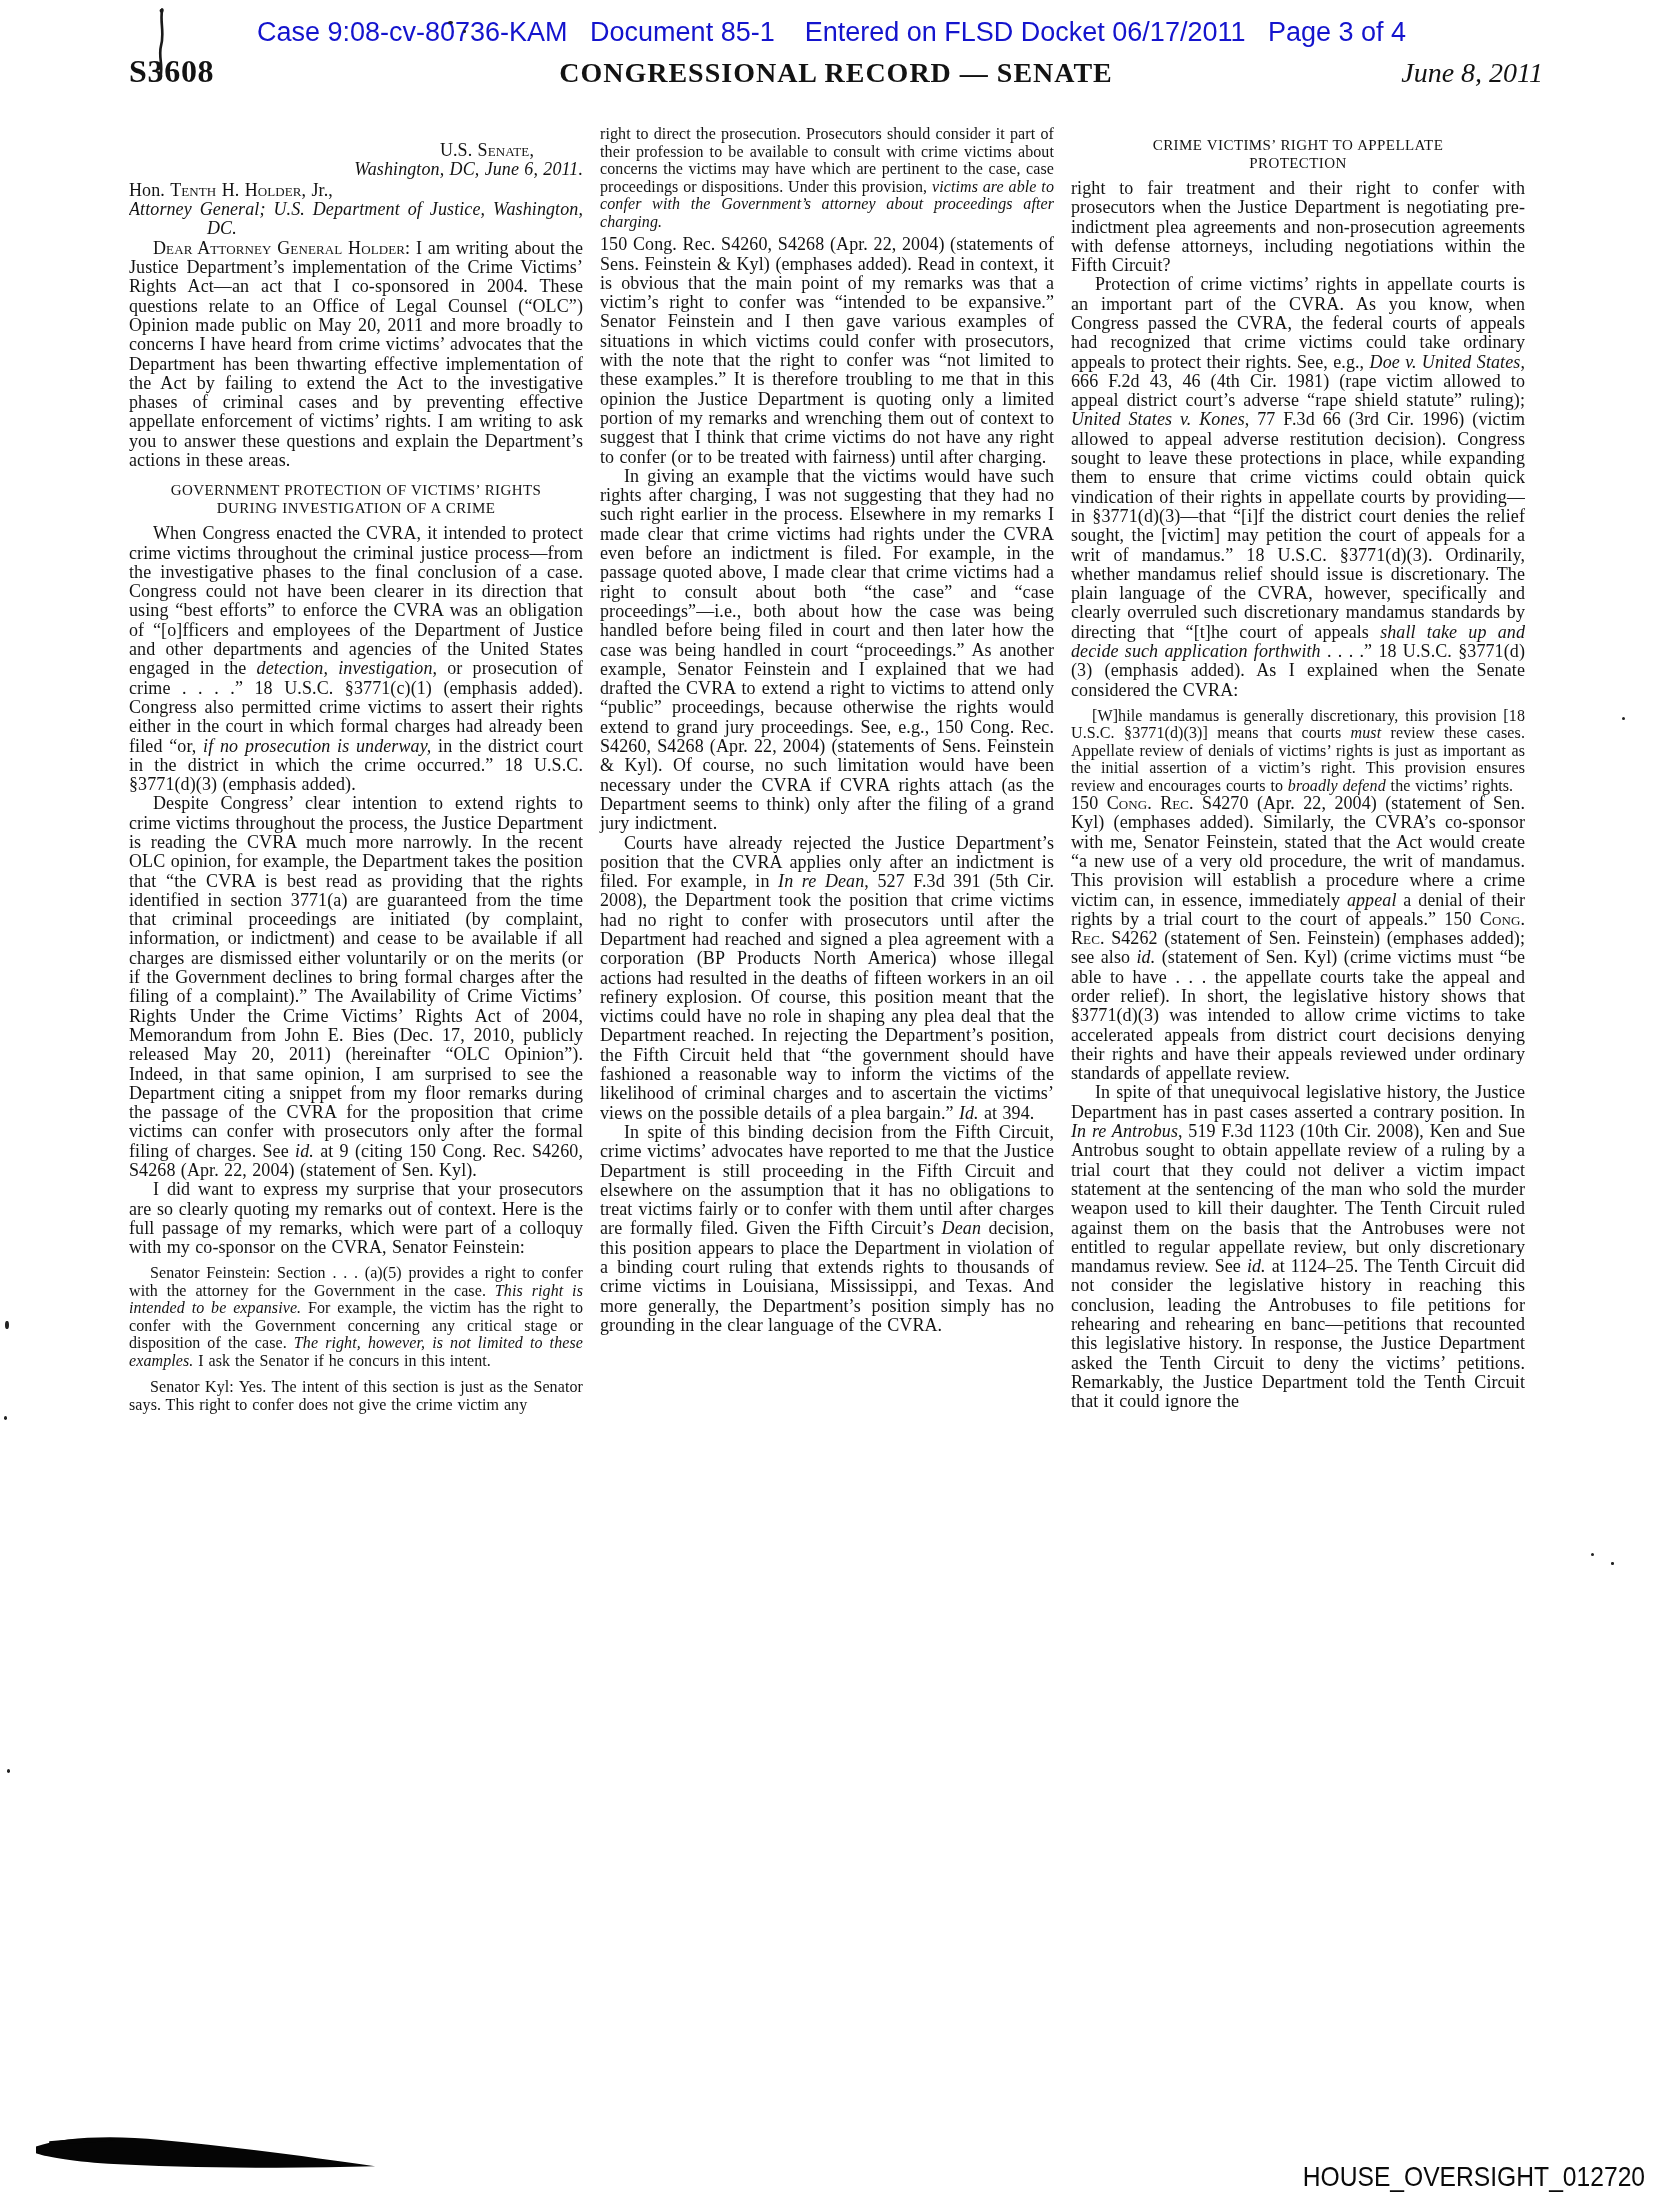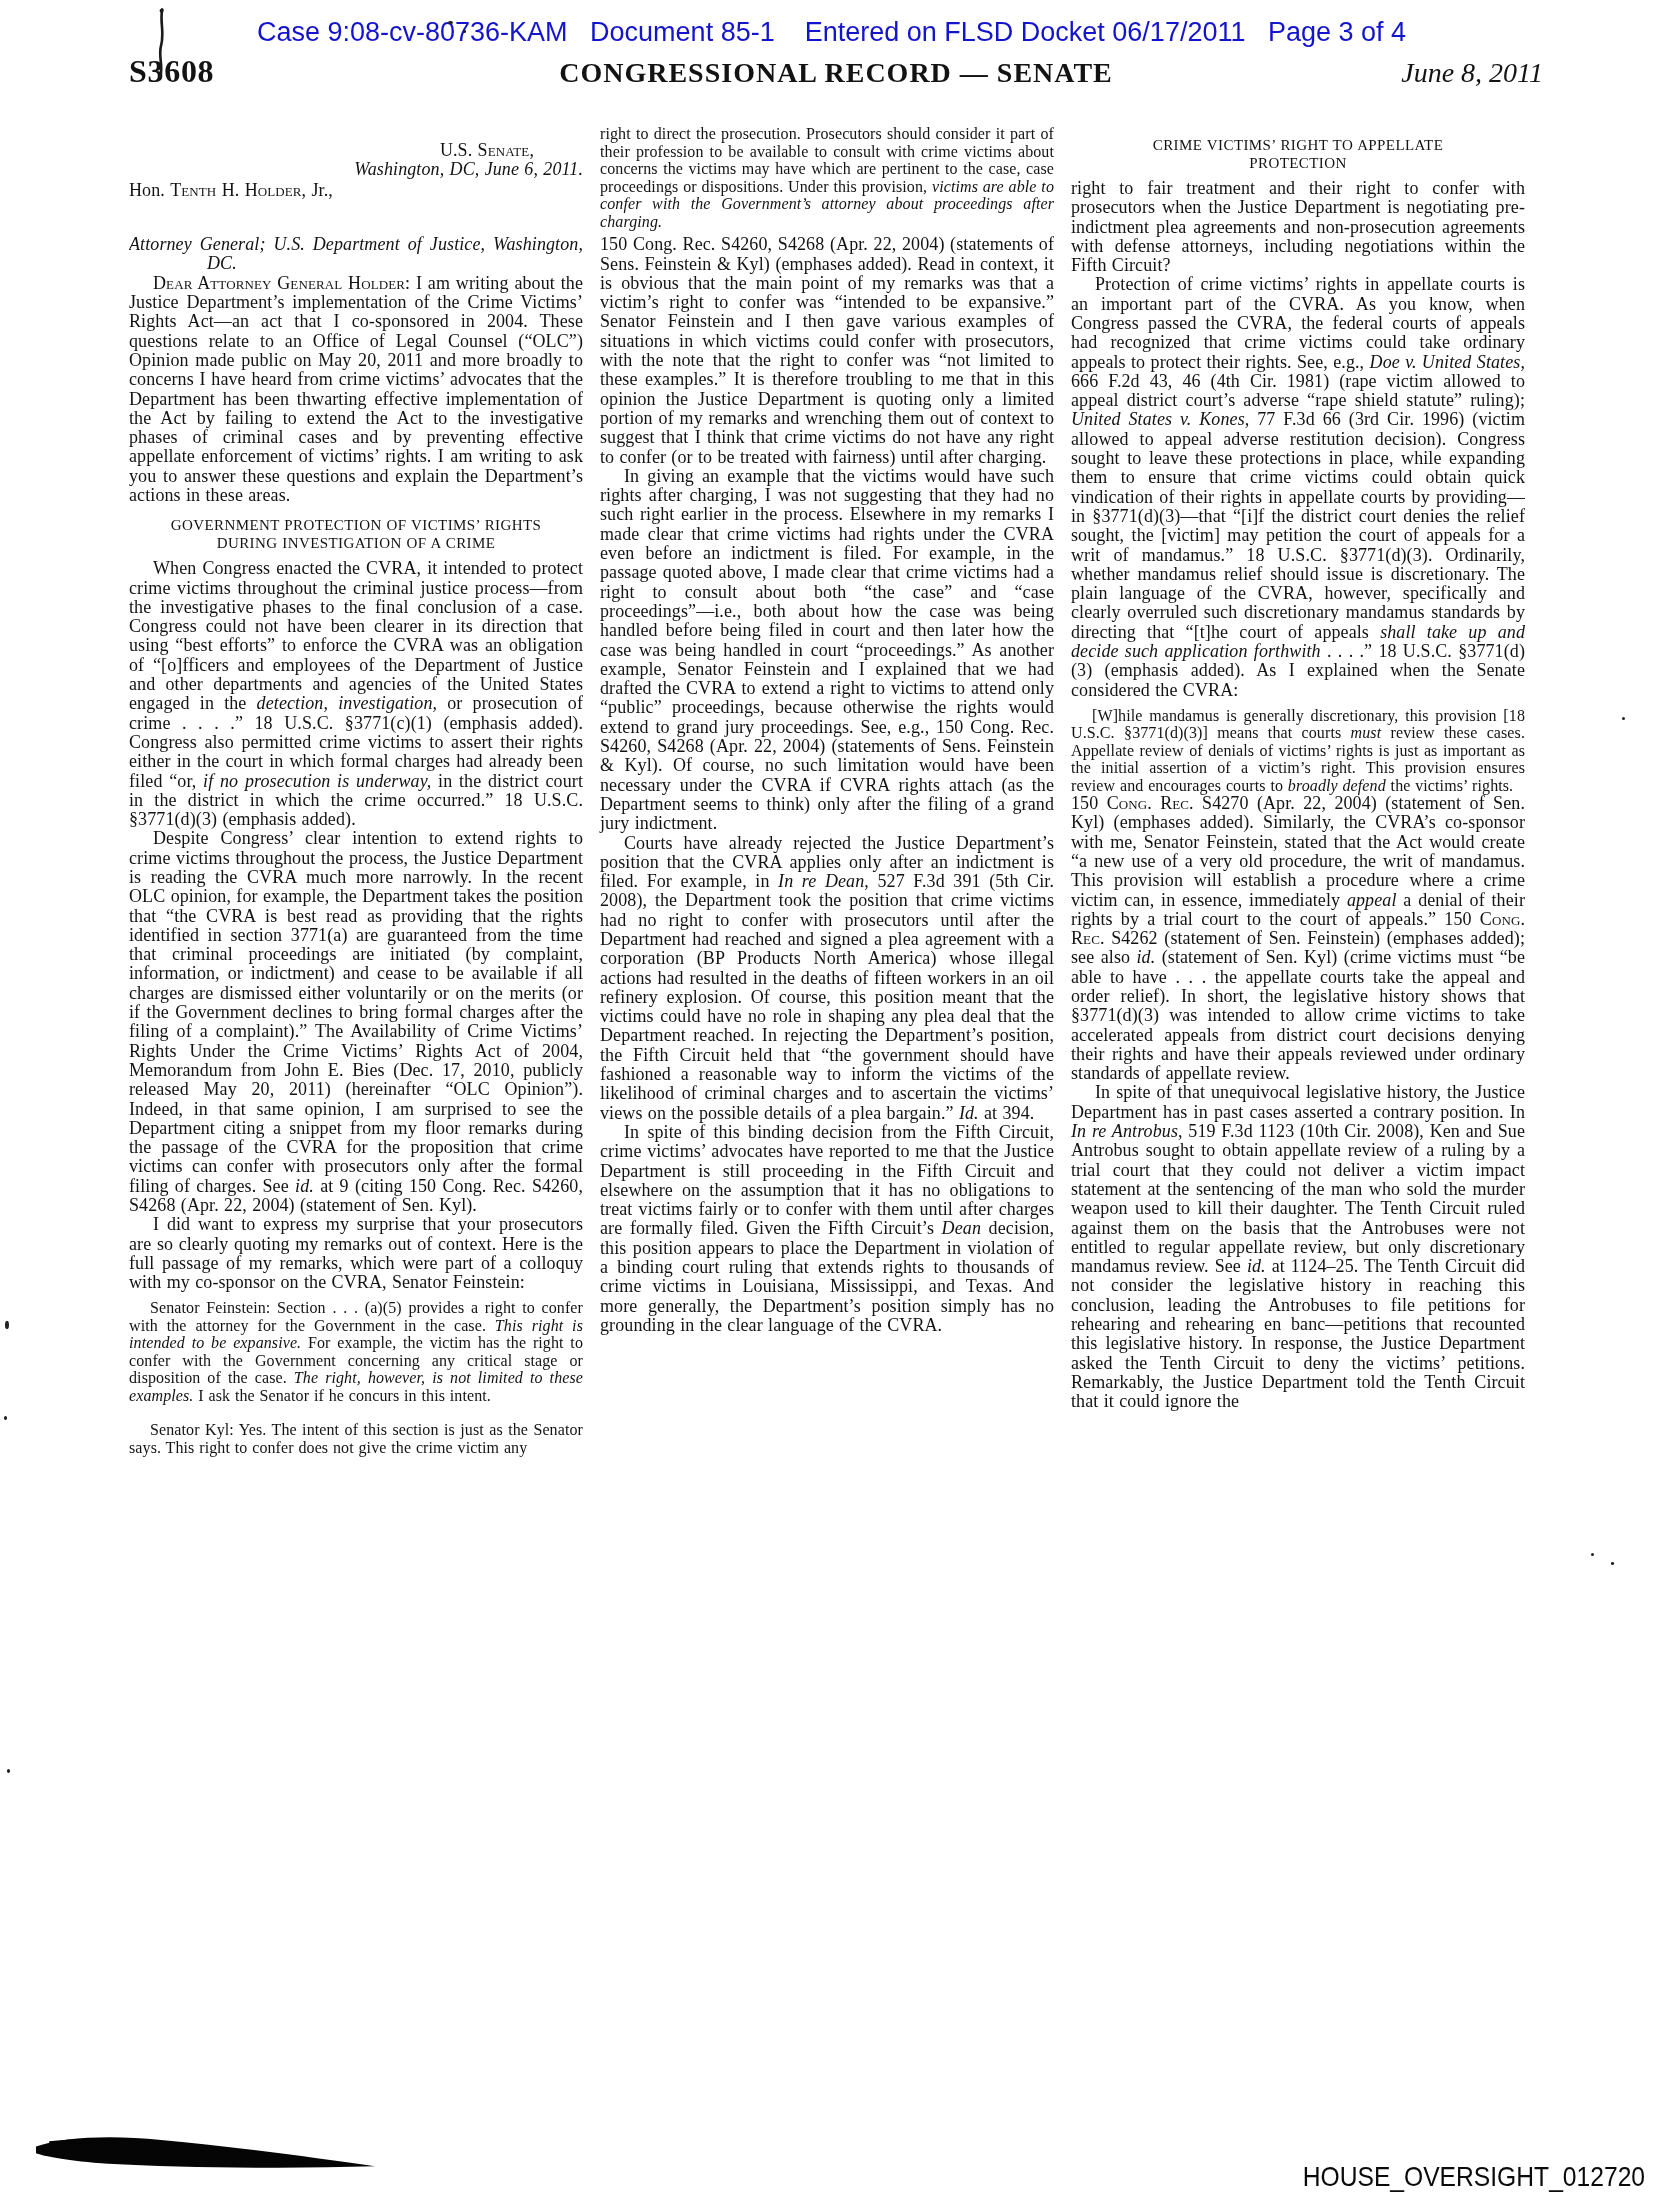--- a/index.html
+++ b/index.html
@@ -24,26 +24,26 @@
     display:flex; gap:17px; height:1908px; overflow:hidden;
   }
   .col { width:454px; font-size:18px; line-height:19.3px; text-align:justify;
          letter-spacing:0.1px; word-spacing:0.7px; }
   .block { margin:0; }
   .para       { text-indent:24px; }
   .para-flush { text-indent:0; }
   .para-cont  { text-indent:0; }
   .heading    { text-align:center; font-size:15px; line-height:18.4px; margin:10.5px 2.6px 6.6px; text-indent:0; letter-spacing:0.4px; }
   .quote      { font-size:16px; line-height:17.5px; text-indent:21px; margin-top:6.6px; }
-  .quote + .quote { margin-top:17px; }
+  .quote + .quote { margin-top:9px; }
   .quote-cont { font-size:16px; line-height:17.5px; text-indent:0; margin-bottom:5.3px; }
   .addr-line1 { text-align:right; padding-right:49px; margin-top:16px; }
   .addr-line2 { text-align:right; font-style:normal; }
   .addr-name  { margin-top:1.3px; }
-  .addr-hang  { padding-left:78px; text-indent:-78px;margin-top:35px; }
+  .addr-hang  { padding-left:78px; text-indent:-78px; }
   sc { font-variant:small-caps; }
   
   .bates {
     position:absolute; right:18.4px; top:2161px;
     font-family:"Liberation Sans", sans-serif; font-size:28px; color:#0a0a0a;
     transform:scaleX(0.88); transform-origin:right center; letter-spacing:0px;
   }
   
   .artifact { position:absolute; pointer-events:none; }
   .speck { position:absolute; background:#222; border-radius:50%; }

